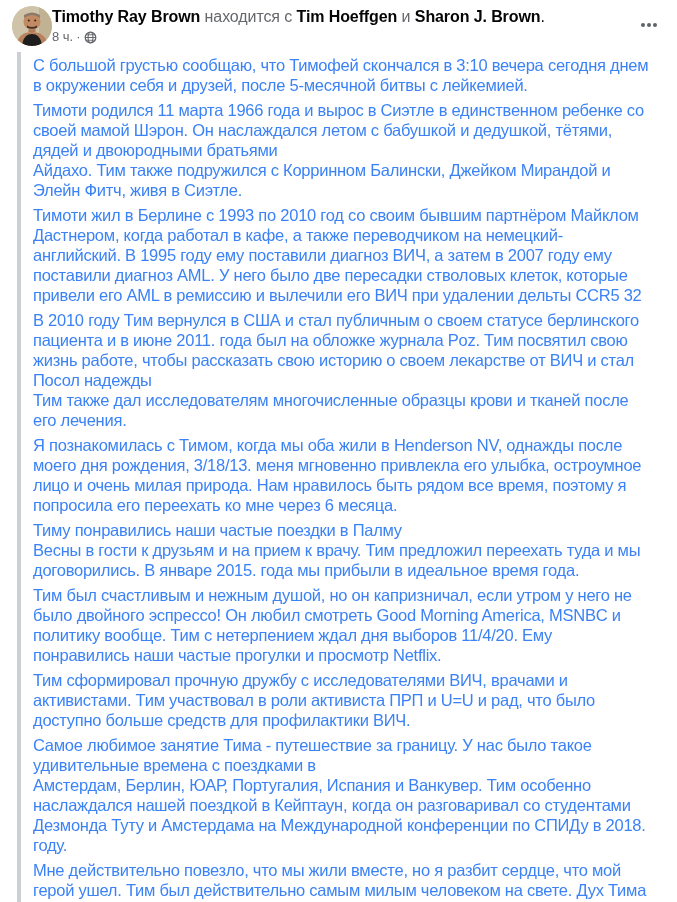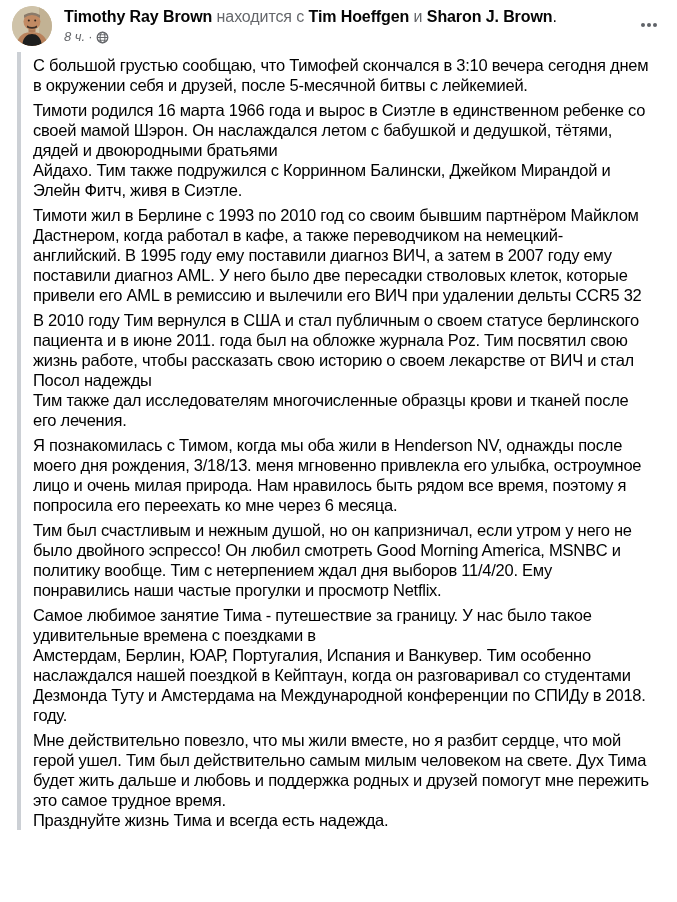--- a/index.html
+++ b/index.html
@@ -15,27 +15,27 @@
   .post { width: 677px; height: 902px; position: relative; }
 
   
   .post-header { display: flex; align-items: flex-start; padding: 6px 48px 6px 12px; }
   .avatar {
     width: 40px; height: 40px; flex: 0 0 40px;
     border-radius: 50%; overflow: hidden; cursor: pointer;
     background: #cfc3a9;
   }
   .avatar svg { display: block; }
-  .header-text { margin-left: 12px; padding-top: 1px; min-width: 0; }
+  .header-text { margin-left: 0; padding-top: 1px; min-width: 0; }
   .byline { font-size: 16px; line-height: 20px; color: #65676b; letter-spacing: -0.1px; }
   .byline .name { font-weight: 700; color: #050505; cursor: pointer; }
   .byline .period { color: #050505; }
   .meta { display: flex; align-items: center; gap: 3px; margin-top: 2px;
           font-size: 13px; line-height: 16px; color: #65676b; }
-  .meta .ts { cursor: pointer; font-style: italic; }
+  .meta .ts { cursor: pointer; }
   .globe { display: inline-flex; align-items: center; }
 
   .options-btn {
     position: absolute; top: 10px; right: 12px;
     width: 32px; height: 32px; border: none; background: transparent;
     border-radius: 50%; cursor: pointer; padding: 0;
     display: flex; align-items: center; justify-content: center;
   }
 
   
@@ -43,21 +43,21 @@
     margin-left: 17px;
     border-left: 4px solid #ccd0d5;
     padding: 3px 27px 0 12px;
   }
   .post-body p {
     margin: 0 0 5px 0;
     font-size: 16.5px;
     line-height: 20px;
     letter-spacing: -0.25px;
     white-space: pre-wrap;
-    color: #000000;
+    color: #3b82f6;
   }
   .post-body p:last-child { margin-bottom: 0; }
 </style>
 </head>
 <body>
 
 <div class="post">
 
   <div class="post-header">
     <div class="avatar">
@@ -110,26 +110,29 @@
       <svg width="20" height="20" viewBox="0 0 20 20">
         <circle cx="4" cy="10" r="2" fill="#5f6368"></circle>
         <circle cx="10" cy="10" r="2" fill="#5f6368"></circle>
         <circle cx="16" cy="10" r="2" fill="#5f6368"></circle>
       </svg>
     </span>
   </button>
 
   <div class="post-body">
     <p>С большой грустью сообщаю, что Тимофей скончался в 3:10 вечера сегодня днем в окружении себя и друзей, после 5-месячной битвы с лейкемией.</p>
-    <p>Тимоти родился 16 марта 1966 года и вырос в Сиэтле в единственном ребенке со своей мамой Шэрон. Он наслаждался летом с бабушкой и дедушкой, тётями, дядей и двоюродными братьями
+    <p>Тимоти родился 11 марта 1966 года и вырос в Сиэтле в единственном ребенке со своей мамой Шэрон. Он наслаждался летом с бабушкой и дедушкой, тётями, дядей и двоюродными братьями
 Айдахо. Тим также подружился с Корринном Балински, Джейком Мирандой и Элейн Фитч, живя в Сиэтле.</p>
     <p>Тимоти жил в Берлине с 1993 по 2010 год со своим бывшим партнёром Майклом Дастнером, когда работал в кафе, а также переводчиком на немецкий-английский. В 1995 году ему поставили диагноз ВИЧ, а затем в 2007 году ему поставили диагноз AML. У него было две пересадки стволовых клеток, которые привели его AML в ремиссию и вылечили его ВИЧ при удалении дельты CCR5 32</p>
     <p>В 2010 году Тим вернулся в США и стал публичным о своем статусе берлинского пациента и в июне 2011. года был на обложке журнала Poz. Тим посвятил свою жизнь работе, чтобы рассказать свою историю о своем лекарстве от ВИЧ и стал Посол надежды
 Тим также дал исследователям многочисленные образцы крови и тканей после его лечения.</p>
     <p>Я познакомилась с Тимом, когда мы оба жили в Henderson NV, однажды после моего дня рождения, 3/18/13. меня мгновенно привлекла его улыбка, остроумное лицо и очень милая природа. Нам нравилось быть рядом все время, поэтому я попросила его переехать ко мне через 6 месяца.</p>
+    <p>Тиму понравились наши частые поездки в Палму
+Весны в гости к друзьям и на прием к врачу. Тим предложил переехать туда и мы договорились. В январе 2015. года мы прибыли в идеальное время года.</p>
     <p>Тим был счастливым и нежным душой, но он капризничал, если утром у него не было двойного эспрессо! Он любил смотреть Good Morning America, MSNBC и политику вообще. Тим с нетерпением ждал дня выборов 11/4/20. Ему понравились наши частые прогулки и просмотр Netflix.</p>
+    <p>Тим сформировал прочную дружбу с исследователями ВИЧ, врачами и активистами. Тим участвовал в роли активиста ПРП и U=U и рад, что было доступно больше средств для профилактики ВИЧ.</p>
     <p>Самое любимое занятие Тима - путешествие за границу. У нас было такое удивительные времена с поездками в
 Амстердам, Берлин, ЮАР, Португалия, Испания и Ванкувер. Тим особенно наслаждался нашей поездкой в Кейптаун, когда он разговаривал со студентами Дезмонда Туту и Амстердама на Международной конференции по СПИДу в 2018. году.</p>
     <p>Мне действительно повезло, что мы жили вместе, но я разбит сердце, что мой герой ушел. Тим был действительно самым милым человеком на свете. Дух Тима будет жить дальше и любовь и поддержка родных и друзей помогут мне пережить это самое трудное время.
 Празднуйте жизнь Тима и всегда есть надежда.</p>
   </div>
 
 </div>
 
 </body></html>

